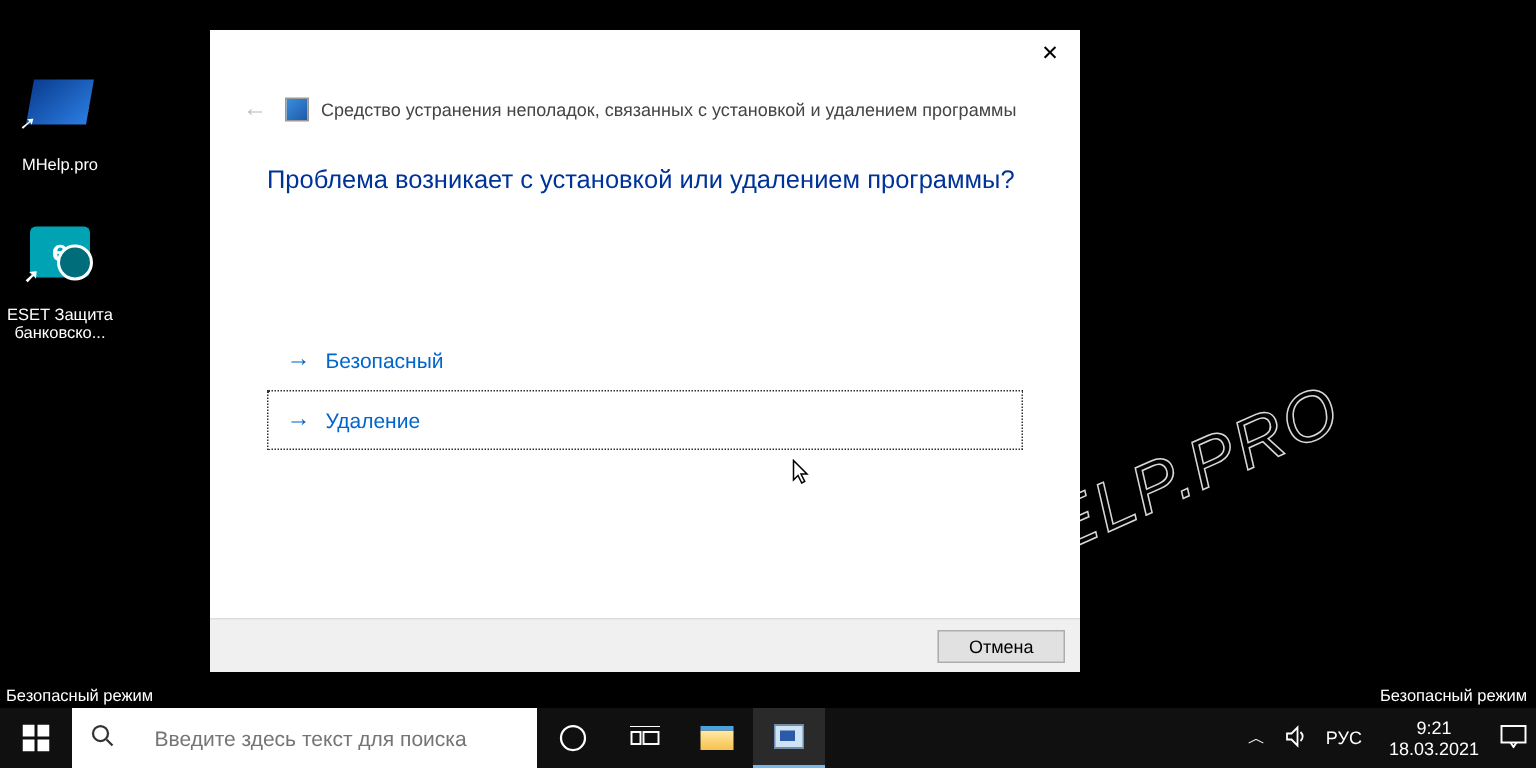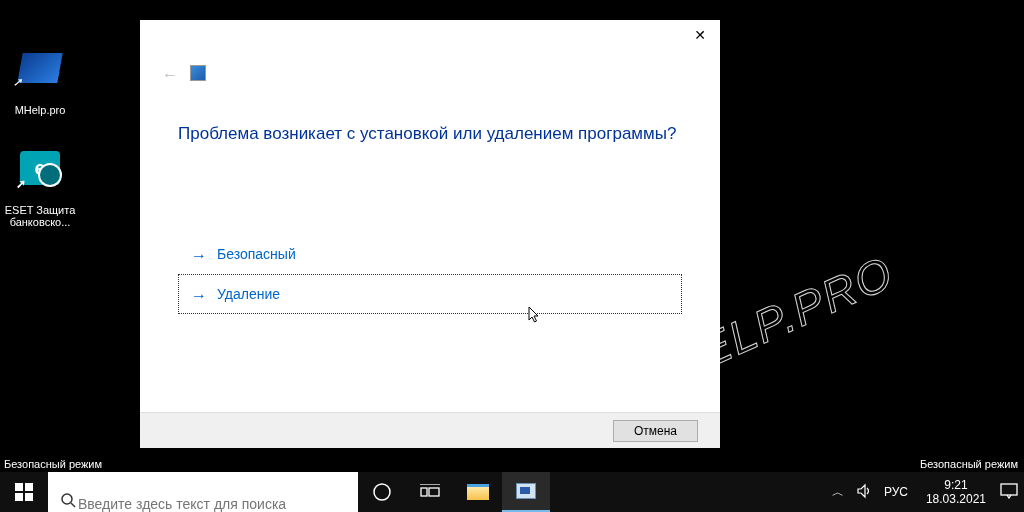--- a/index.html
+++ b/index.html
@@ -15,27 +15,27 @@
   .desktop-icon .label { text-shadow: 1px 1px 2px #000; white-space: pre-line; margin-top: 16px; }
 
   
   .dialog { position: absolute; left: 140px; top: 20px; width: 580px; height: 428px; background: #fff; box-shadow: 0 5px 30px rgba(0,0,0,.6); }
   .dialog .titlebar { height: 40px; display: flex; justify-content: flex-end; align-items: flex-start; }
   .dialog .closebtn { width: 40px; height: 30px; display: flex; align-items: center; justify-content: center; font-size: 14px; cursor: pointer; }
   .dialog .header { display: flex; align-items: center; gap: 8px; padding: 0 30px 10px 18px; color: #444; font-size: 12px; }
   .dialog .header .back-arrow { color: #bbb; font-size: 16px; padding: 4px; }
   .dialog .header .app-icon { width: 16px; height: 16px; background: linear-gradient(135deg,#3a8dde,#1e5aa8); border: 1px solid #999; }
   .dialog .content { padding: 10px 38px 0 38px; }
-  .dialog .question { color: #003399; font-size: 17px; font-weight: 400; margin-top: 18px; margin-bottom: 90px; }
+  .dialog .question { color: #003399; font-size: 17px; font-weight: 400; margin-top: 4px; margin-bottom: 90px; }
   .option-list { }
   .option { display: flex; align-items: center; gap: 10px; padding: 10px 12px; color: #0066cc; font-size: 14px; cursor: pointer; }
   .option .arrow { color: #0066cc; font-size: 16px; }
   .option.selected { border: 1px dotted #333; }
   .option:not(.selected) { border: 1px solid transparent; }
-  .dialog .footer { position: absolute; bottom: 0; left: 0; right: 0; height: 36px; background: #f0f0f0; border-top: 1px solid #ddd; display: flex; justify-content: flex-end; align-items: center; padding-right: 22px; }
+  .dialog .footer { position: absolute; bottom: 0; left: 0; right: 0; height: 36px; background: #f0f0f0; border-top: 1px solid #ddd; display: flex; justify-content: flex-end; align-items: center; padding-right: 10px; }
   .dialog .footer button { padding: 3px 20px; font-size: 12px; background: #e1e1e1; border: 1px solid #adadad; cursor: pointer; }
 
   .cursor { position: absolute; left: 528px; top: 306px; font-size: 16px; color: #000; pointer-events: none; z-index: 5; }
 
   
   .watermark {
     position: absolute; left: 620px; top: 300px;
     font-size: 46px; font-weight: 400; letter-spacing: 2px;
     font-style: italic;
     transform: rotate(-24deg);
@@ -43,21 +43,21 @@
     -webkit-text-stroke: 1px rgba(255,255,255,0.85);
     text-stroke: 1px rgba(255,255,255,0.85);
     pointer-events: none; z-index: 20;
     white-space: nowrap;
   }
 
   
   .taskbar { position: absolute; left: 0; right: 0; bottom: 0; height: 40px; background: #101010; display: flex; align-items: stretch; color: #fff; z-index: 10; }
   .tb-btn { width: 48px; display: flex; align-items: center; justify-content: center; cursor: pointer; }
   .start svg { width: 18px; height: 18px; }
-  .searchbox { flex: 0 0 310px; background: #fff; display: flex; align-items: flex-end; gap: 2px; padding: 0 12px; cursor: text; }
+  .searchbox { flex: 0 0 310px; background: #fff; display: flex; align-items: center; gap: 27px; padding: 0 12px; cursor: text; }
   .searchbox .mag { color: #333; }
   .searchbox input { border: none; outline: none; font-size: 14px; flex: 1; background: transparent; color: #333; }
   .spacer { flex: 1; }
   .tray { display: flex; align-items: center; gap: 8px; padding: 0 6px; font-size: 12px; }
   .tray .chev { cursor: pointer; padding: 0 4px; }
   .tray .lang { cursor: pointer; padding: 0 4px; text-align: center; }
   .tray .clock { text-align: center; line-height: 1.2; padding: 0 6px; cursor: pointer; }
   .tb-icon-active { border-bottom: 2px solid #76b9ed; background: #2a2a2a; }
 
   .file-explorer-ico { width: 22px; height: 16px; background: linear-gradient(#ffe9a6,#f7c14b); border-top: 3px solid #4aa3df; position: relative; }
@@ -102,20 +102,21 @@
 
   <div class="dialog">
     <div class="titlebar">
       <div class="closebtn">
         <span>✕</span>
       </div>
     </div>
     <div class="header">
       <span class="back-arrow">←</span>
       <span class="app-icon"></span>
+      <span>Средство устранения неполадок, связанных с установкой и удалением программы</span>
     </div>
     <div class="content">
       <div class="question">Проблема возникает с установкой или удалением программы?</div>
       <div class="option-list">
         <div class="option">
           <span class="arrow">→</span>
           <span>Безопасный</span>
         </div>
         <div class="option selected">
           <span class="arrow">→</span>

